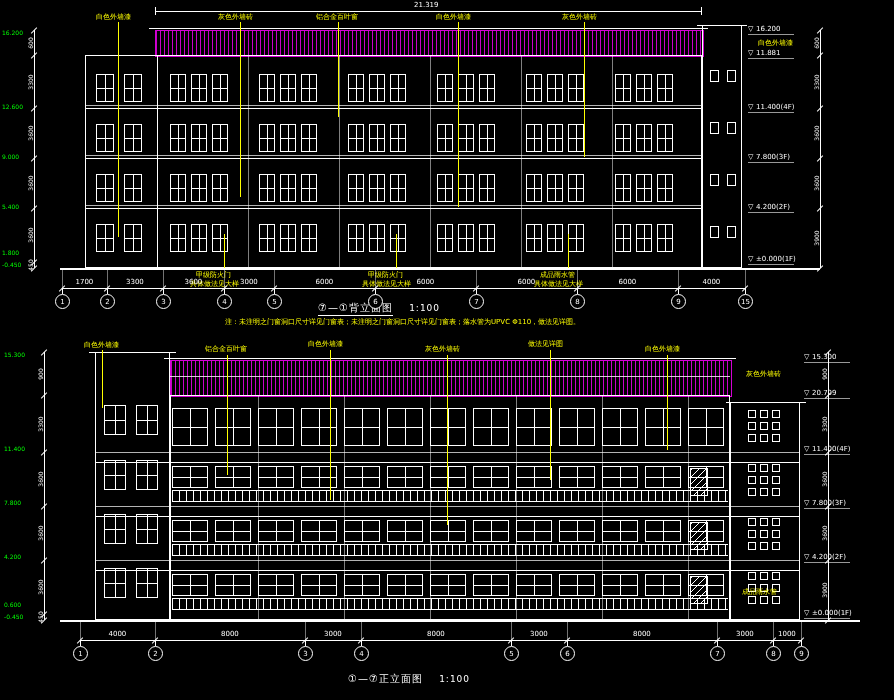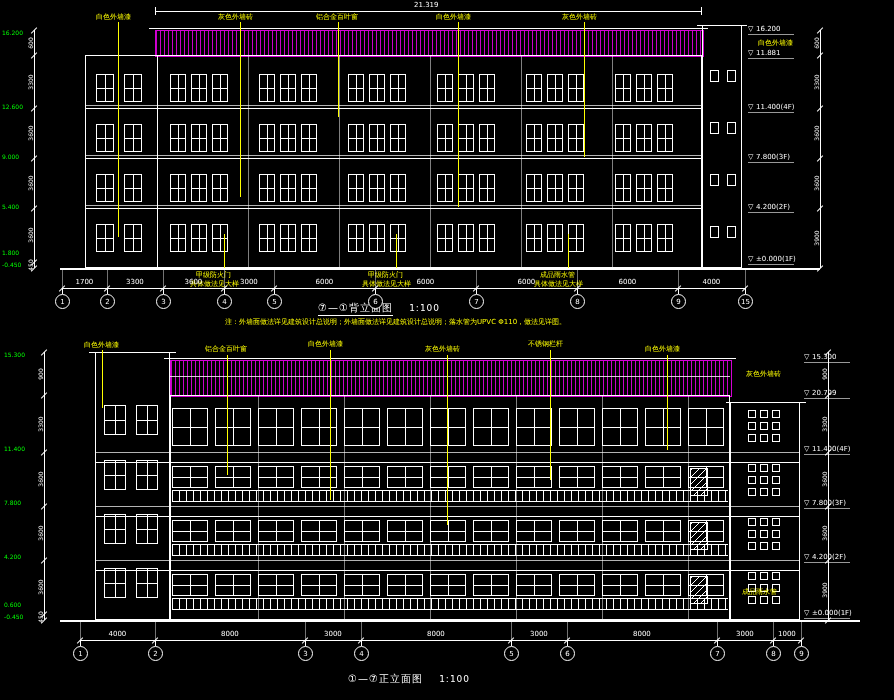--- a/index.html
+++ b/index.html
@@ -26,21 +26,21 @@
   .title{color:#fff;font-size:10px;letter-spacing:1px;white-space:nowrap;}
 </style>
 </head>
 <body>
 
 <div id="canvas">
   <div class="abs title" style="left:318px;top:301px;">
     <span style="border-bottom:1px solid #fff;padding-bottom:2px;">⑦—①背立面图</span>
     <span style="margin-left:12px;font-size:9px;">1:100</span>
   </div>
-  <div class="abs annot" style="left:225px;top:319px;">注：外墙面做法详见建筑设计总说明；外墙面做法详见建筑设计总说明；落水管为UPVC Φ110，做法见详图。</div>
+  <div class="abs annot" style="left:225px;top:319px;">注：未注明之门窗洞口尺寸详见门窗表；未注明之门窗洞口尺寸详见门窗表；落水管为UPVC Φ110，做法见详图。</div>
   <div class="abs title" style="left:348px;top:672px;">
     <span style="border-bottom:1px solid #fff;padding-bottom:17px;text-align:center;">①—⑦正立面图</span>
     <span style="margin-left:12px;font-size:9px;">1:100</span>
   </div>
 <div class="abs" style="left: 155px; top: 11px; width: 547px; height: 1px; background: rgb(255, 255, 255);"></div>
     <div class="abs" style="left: 155px; top: 7px; width: 1px; height: 8px; background: rgb(255, 255, 255);"></div>
     <div class="abs" style="left: 701px; top: 7px; width: 1px; height: 8px; background: rgb(255, 255, 255);"></div>
     <div class="abs t" style="left: 414px; top: 2px;">21.319</div>
     <div class="abs hatch" style="left: 155px; top: 30px; width: 547px; height: 25px;"></div>
     <div class="abs" style="left: 149px; top: 28px; width: 559px; height: 1px; background: rgb(255, 255, 255);"></div>
@@ -390,21 +390,21 @@
     <div class="abs stairs" style="left: 690px; top: 468px; width: 18px; height: 28px;"></div>
     <div class="abs stairs" style="left: 690px; top: 522px; width: 18px; height: 28px;"></div>
     <div class="abs stairs" style="left: 690px; top: 576px; width: 18px; height: 28px;"></div>
     <div class="abs" style="left: 60px; top: 620px; width: 800px; height: 2px; background: rgb(255, 255, 255);"></div>
     <div class="abs annot" style="left: 205px; top: 346px;">铝合金百叶窗</div>
     <div class="abs" style="left: 227px; top: 355px; width: 1px; height: 120px; background: rgb(255, 255, 0);"></div>
     <div class="abs annot" style="left: 308px; top: 341px;">白色外墙漆</div>
     <div class="abs" style="left: 330px; top: 350px; width: 1px; height: 150px; background: rgb(255, 255, 0);"></div>
     <div class="abs annot" style="left: 425px; top: 346px;">灰色外墙砖</div>
     <div class="abs" style="left: 447px; top: 355px; width: 1px; height: 170px; background: rgb(255, 255, 0);"></div>
-    <div class="abs annot" style="left: 528px; top: 341px;">不锈钢栏杆</div>
+    <div class="abs annot" style="left: 528px; top: 341px;">做法见详图</div>
     <div class="abs" style="left: 550px; top: 350px; width: 1px; height: 130px; background: rgb(255, 255, 0);"></div>
     <div class="abs annot" style="left: 645px; top: 346px;">白色外墙漆</div>
     <div class="abs" style="left: 667px; top: 355px; width: 1px; height: 95px; background: rgb(255, 255, 0);"></div>
     <div class="abs annot" style="left: 84px; top: 342px;">白色外墙漆</div>
     <div class="abs" style="left: 102px; top: 350px; width: 1px; height: 58px; background: rgb(255, 255, 0);"></div>
     <div class="abs annot" style="left: 746px; top: 371px;">灰色外墙砖</div>
     <div class="abs annot" style="left: 742px; top: 589px;">成品雨水管</div>
     <div class="abs" style="left: 44px; top: 352px; width: 1px; height: 268px; background: rgb(255, 255, 255);"></div>
     <div class="abs" style="left: 40px; top: 352px; width: 8px; height: 1px; background: rgb(255, 255, 255); transform: rotate(-45deg);"></div>
     <div class="abs" style="left: 40px; top: 395px; width: 8px; height: 1px; background: rgb(255, 255, 255); transform: rotate(-45deg);"></div>

